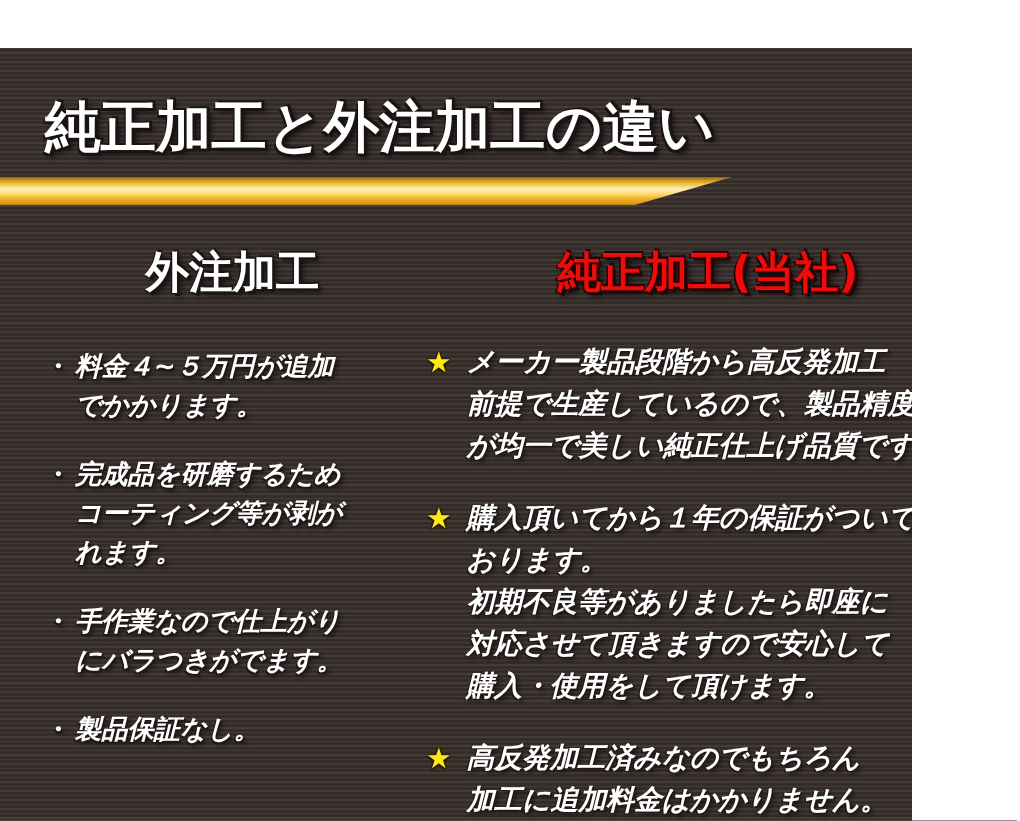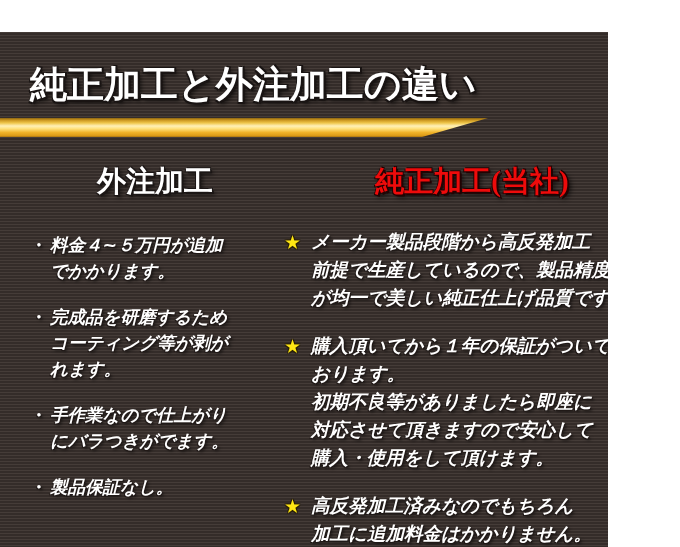--- a/index.html
+++ b/index.html
@@ -94,21 +94,20 @@
   }
   #col-left  { left: 28px;  width: 268px; }
   #col-right { left: 284px; width: 376px; }
 
   .col-heading {
     font-size: 29px;
     font-weight: bold;
     text-align: center;
     white-space: nowrap;
     margin-bottom: 0;
-    font-family: Liberation Serif, serif;
   }
   #heading-left {
     color: #ffffff;
     text-shadow:
        2px 2px 0 #1b1615,
       -1px 1px 0 #1b1615,
        1px -1px 0 #1b1615,
        3px 3px 4px rgba(0,0,0,0.7);
     margin-left: -14px;
   }

